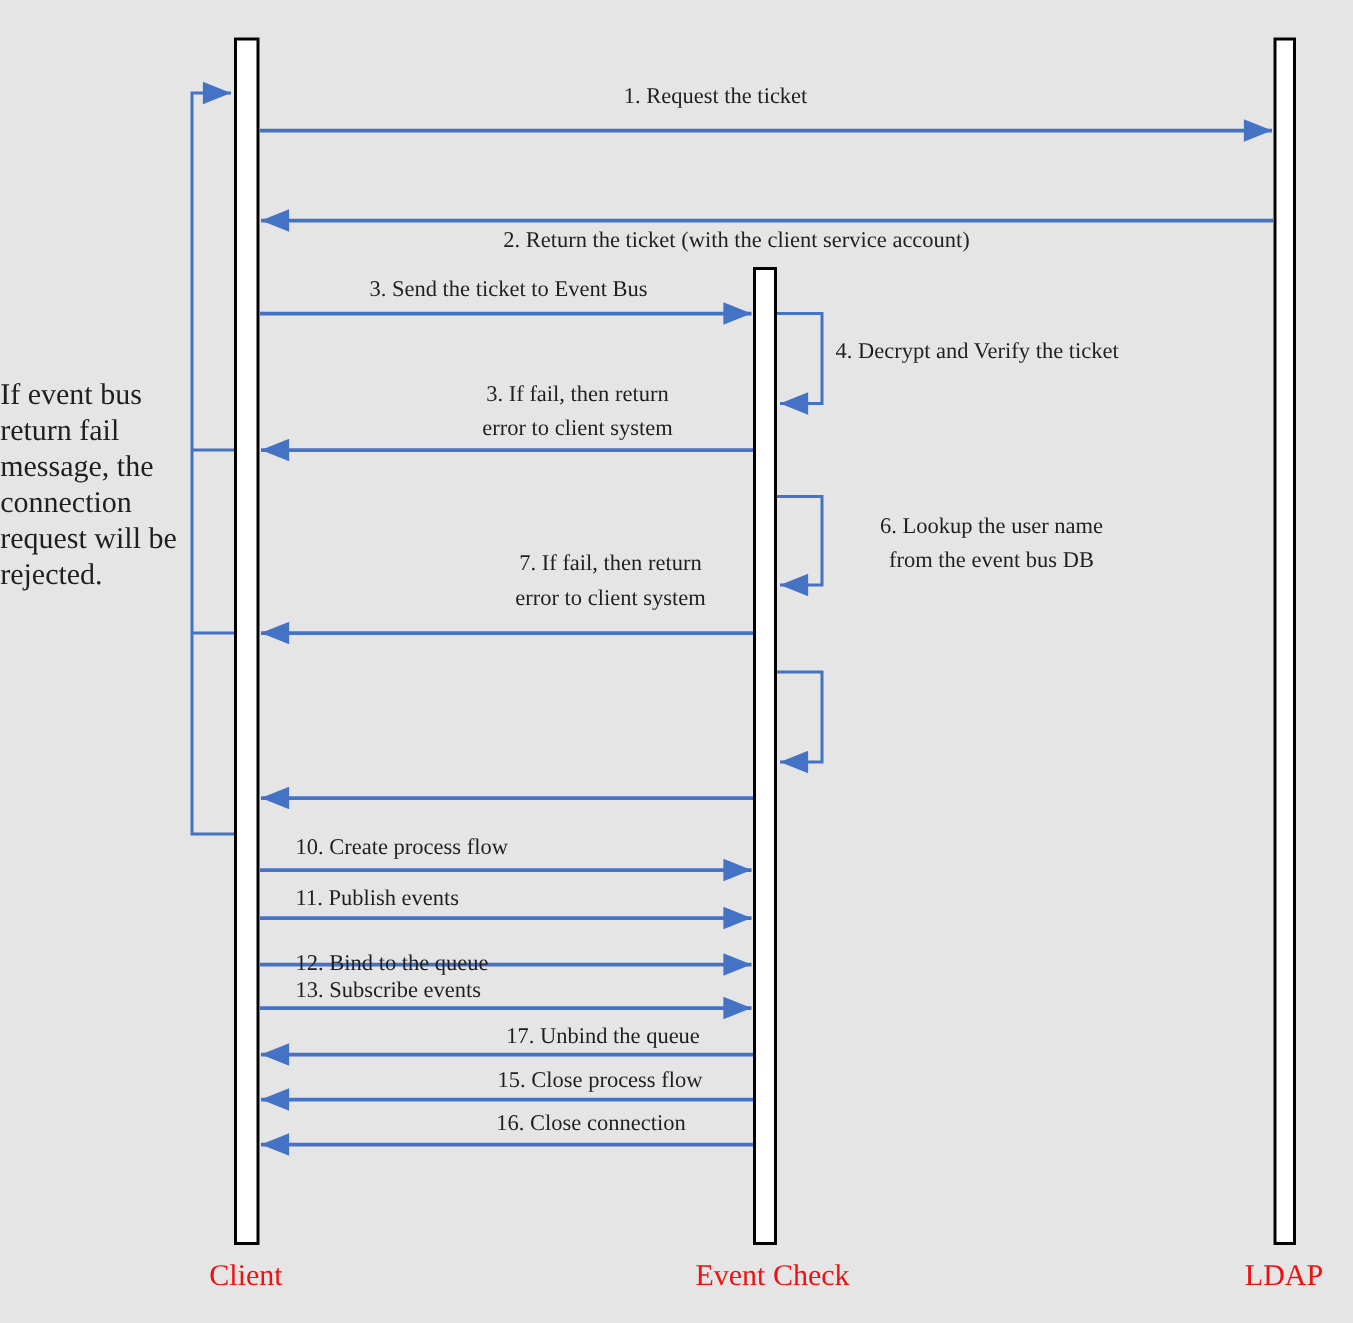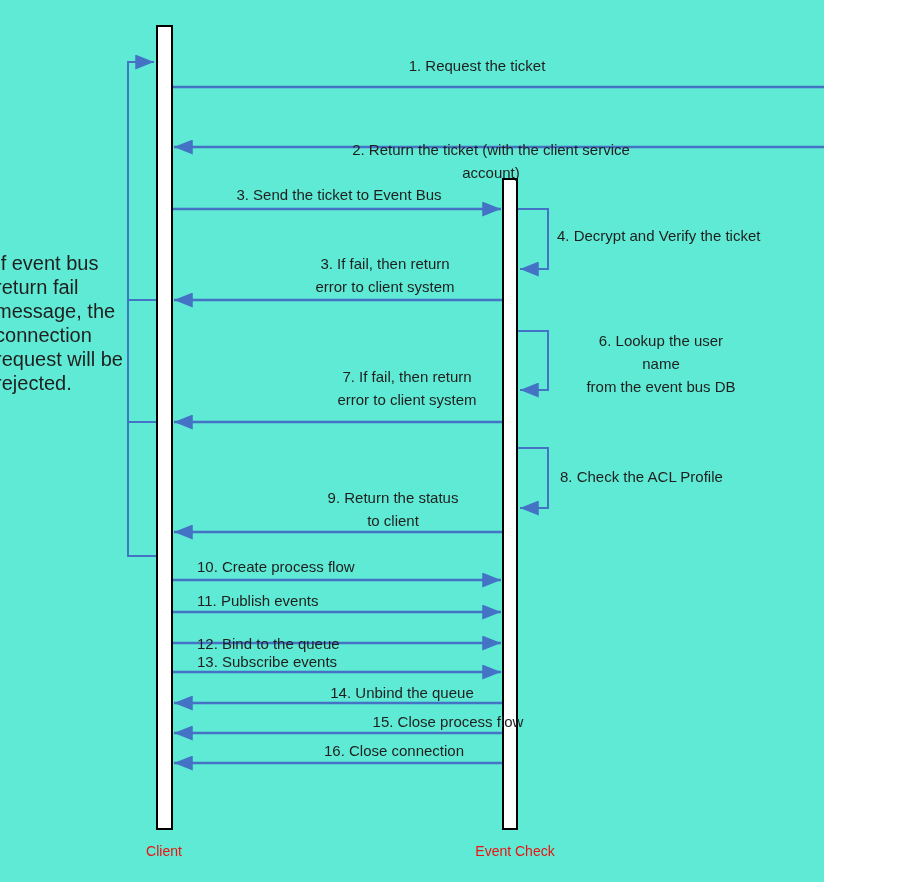--- a/index.html
+++ b/index.html
@@ -1,35 +1,35 @@
 <!DOCTYPE html>
 <html><head>
 <meta charset="utf-8">
 <style>
   html,body { margin:0; padding:0; background:#ffffff; }
   .canvas {
-    position:relative; width:824px; height:882px; background:#5eead4;
-    font-family:Liberation Sans, sans-serif; overflow:hidden;
+    position:relative; width:902px; height:882px; background:#e5e5e5;
+    font-family:Liberation Serif, serif; overflow:hidden;
   }
   .lifeline {
     position:absolute; box-sizing:border-box; background:#ffffff;
     border:2px solid #000000;
   }
   svg.wires { position:absolute; left:0; top:0; width:902px; height:882px; }
   .msg {
     position:absolute; font-size:15px; color:#1f1f1f; line-height:23px;
     white-space:pre-line; text-align:center; transform:translate(-50%,-50%);
   }
   .msg.left { transform:translateY(-50%); text-align:right; }
   .side-note {
     position:absolute; font-size:20px; color:#1f1f1f; line-height:24px;
     white-space:pre-line; text-align:left; transform:translate(-50%,-50%);
   }
   .actor-label {
-    position:absolute; font-size:14px; color:#ee1111;
+    position:absolute; font-size:20px; color:#ee1111;
     transform:translate(-50%,-50%); white-space:nowrap;
   }
 </style>
 </head>
 <body>
 
 <div class="canvas">
 
   <div class="lifeline" style="left:156px; top:25px; width:17px; height:805px;"></div>
   <div class="lifeline" style="left:502px; top:178px; width:16px; height:652px;"></div>
@@ -71,29 +71,26 @@
   <div class="msg" style="left:477px; top:65px;">1. Request the ticket</div>
   <div class="msg" style="left:491px; top:133px;margin-top:28px;">2. Return the ticket (with the client service account)</div>
   <div class="msg" style="left:339px; top:194px;text-align:right;">3. Send the ticket to Event Bus</div>
   <div class="msg left" style="left:557px; top:235px;">4. Decrypt and Verify the ticket</div>
   <div class="msg" style="left:385px; top:275px;">3. If fail, then return
 error to client system</div>
   <div class="msg" style="left:661px; top:363px;">6. Lookup the user name
 from the event bus DB</div>
   <div class="msg" style="left:387px; top:388px;margin-left:20px;">7. If fail, then return
 error to client system</div>
-  <div class="msg left" style="left:560px; top:476px;">8. Check the ACL Profile</div>
-  <div class="msg" style="left:393px; top:509px;">9. Return the status
-to client</div>
   <div class="msg left" style="left:197px; top:566px;">10. Create process flow</div>
   <div class="msg left" style="left:197px; top:600px;">11. Publish events</div>
   <div class="msg left" style="left:197px; top:631px;margin-top:12px;">12. Bind to the queue</div>
   <div class="msg left" style="left:197px; top:661px;">13. Subscribe events</div>
-  <div class="msg" style="left:402px; top:692px;">14. Unbind the queue</div>
-  <div class="msg" style="left:400px; top:721px;margin-left:48px;">15. Close process flow</div>
+  <div class="msg" style="left:402px; top:692px;">17. Unbind the queue</div>
+  <div class="msg" style="left:400px; top:721px;">15. Close process flow</div>
   <div class="msg" style="left:394px; top:750px;">16. Close connection</div>
 
   <div class="side-note" style="left:59px; top:323px;">If event bus
 return fail
 message, the
 connection
 request will be
 rejected.</div>
 
   <div class="actor-label" style="left:164px; top:851px;">Client</div>

